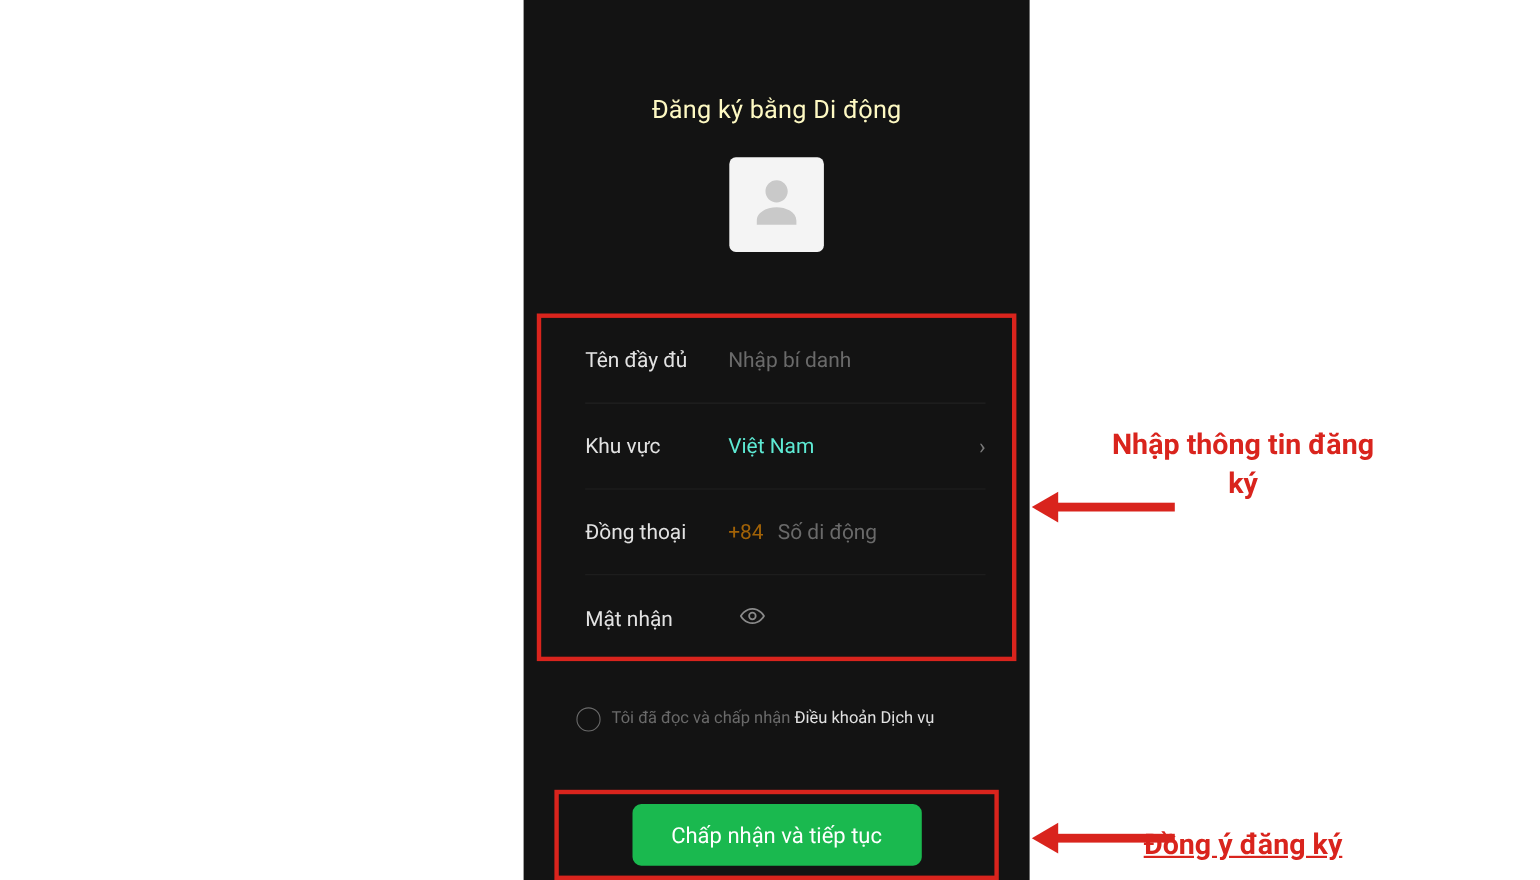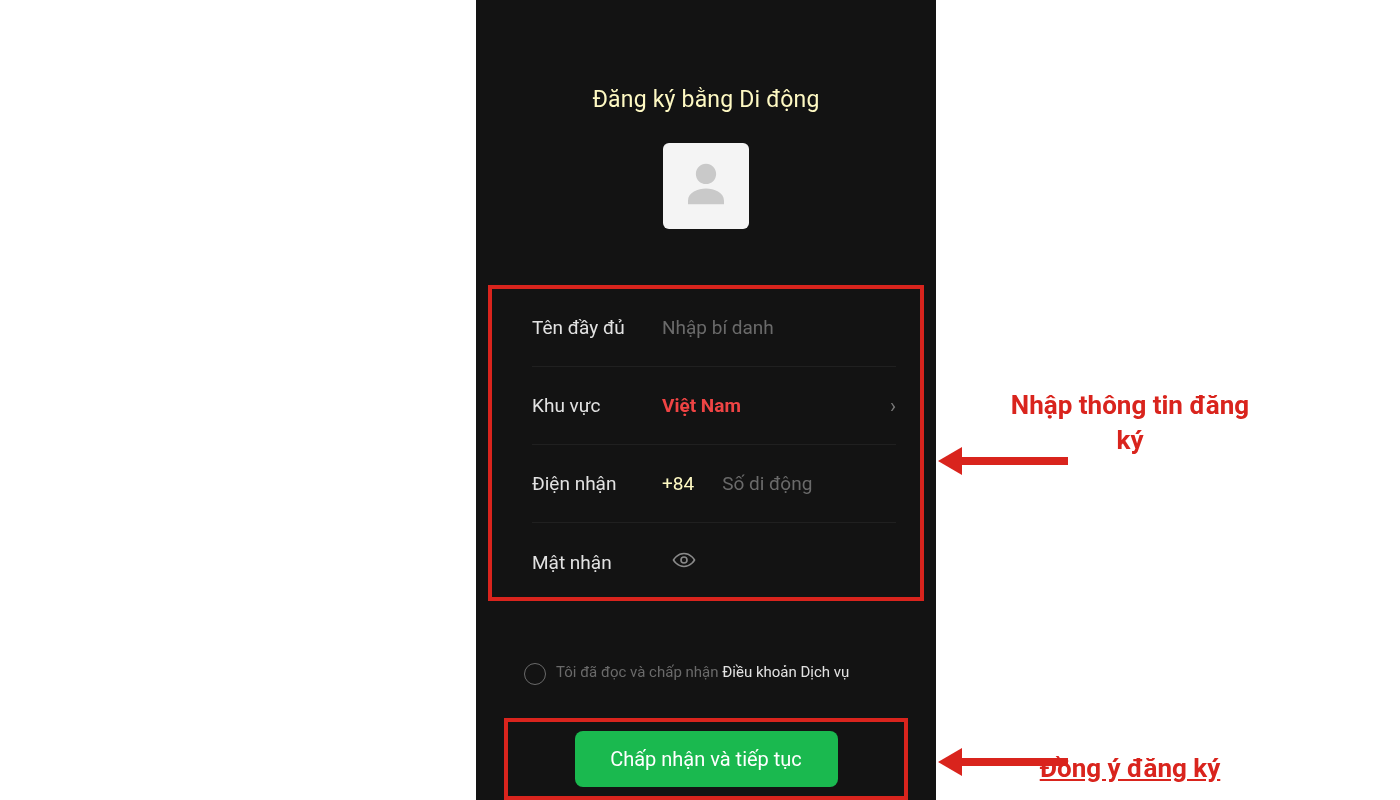--- a/index.html
+++ b/index.html
@@ -71,28 +71,28 @@
   .field-input {
     background: transparent;
     border: none;
     outline: none;
     color: #22c55e;
     font-size: 19px;
     width: 100%;
   }
   .field-input::placeholder { color: #6a6a6a; }
   .chev { color: #7a7a7a; padding-left: 10px; font-size: 20px; }
-  .prefix { color: #fef9c3; margin-right: 28px; }
+  .prefix { color: #a16207; margin-right: 13px; }
   .eye { color: #7a7a7a; padding-left: 10px; }
   .eye svg { width: 24px; height: 24px; stroke: #8a8a8a; fill: none; stroke-width: 1.6; }
   .terms {
     position: absolute;
     left: 48px;
     right: 30px;
-    top: 662px;
+    top: 642px;
     display: flex;
     align-items: flex-start;
     color: #6a6a6a;
     font-size: 15px;
     line-height: 1.45;
   }
   .radio {
     width: 22px;
     height: 22px;
     border: 1.6px solid #6a6a6a;
@@ -169,27 +169,27 @@
     <div class="row">
       <div class="label">Tên đầy đủ</div>
       <div class="value-area">
         <input class="field-input" type="text" placeholder="Nhập bí danh" style="">
       </div>
     </div>
 
     <div class="row">
       <div class="label">Khu vực</div>
       <div class="value-area">
-        <span style="flex:1;color:#ef4444;font-weight:bold;">Việt Nam</span>
+        <span style="flex:1;color:#5eead4;">Việt Nam</span>
         <span class="chev">›</span>
       </div>
     </div>
 
     <div class="row">
-      <div class="label">Điện nhận</div>
+      <div class="label">Đồng thoại</div>
       <div class="value-area">
         <span class="prefix">+84</span>
         <input class="field-input" type="tel" placeholder="Số di động" style="">
       </div>
     </div>
 
     <div class="row">
       <div class="label">Mật nhận</div>
       <div class="value-area">
         <span class="eye">

